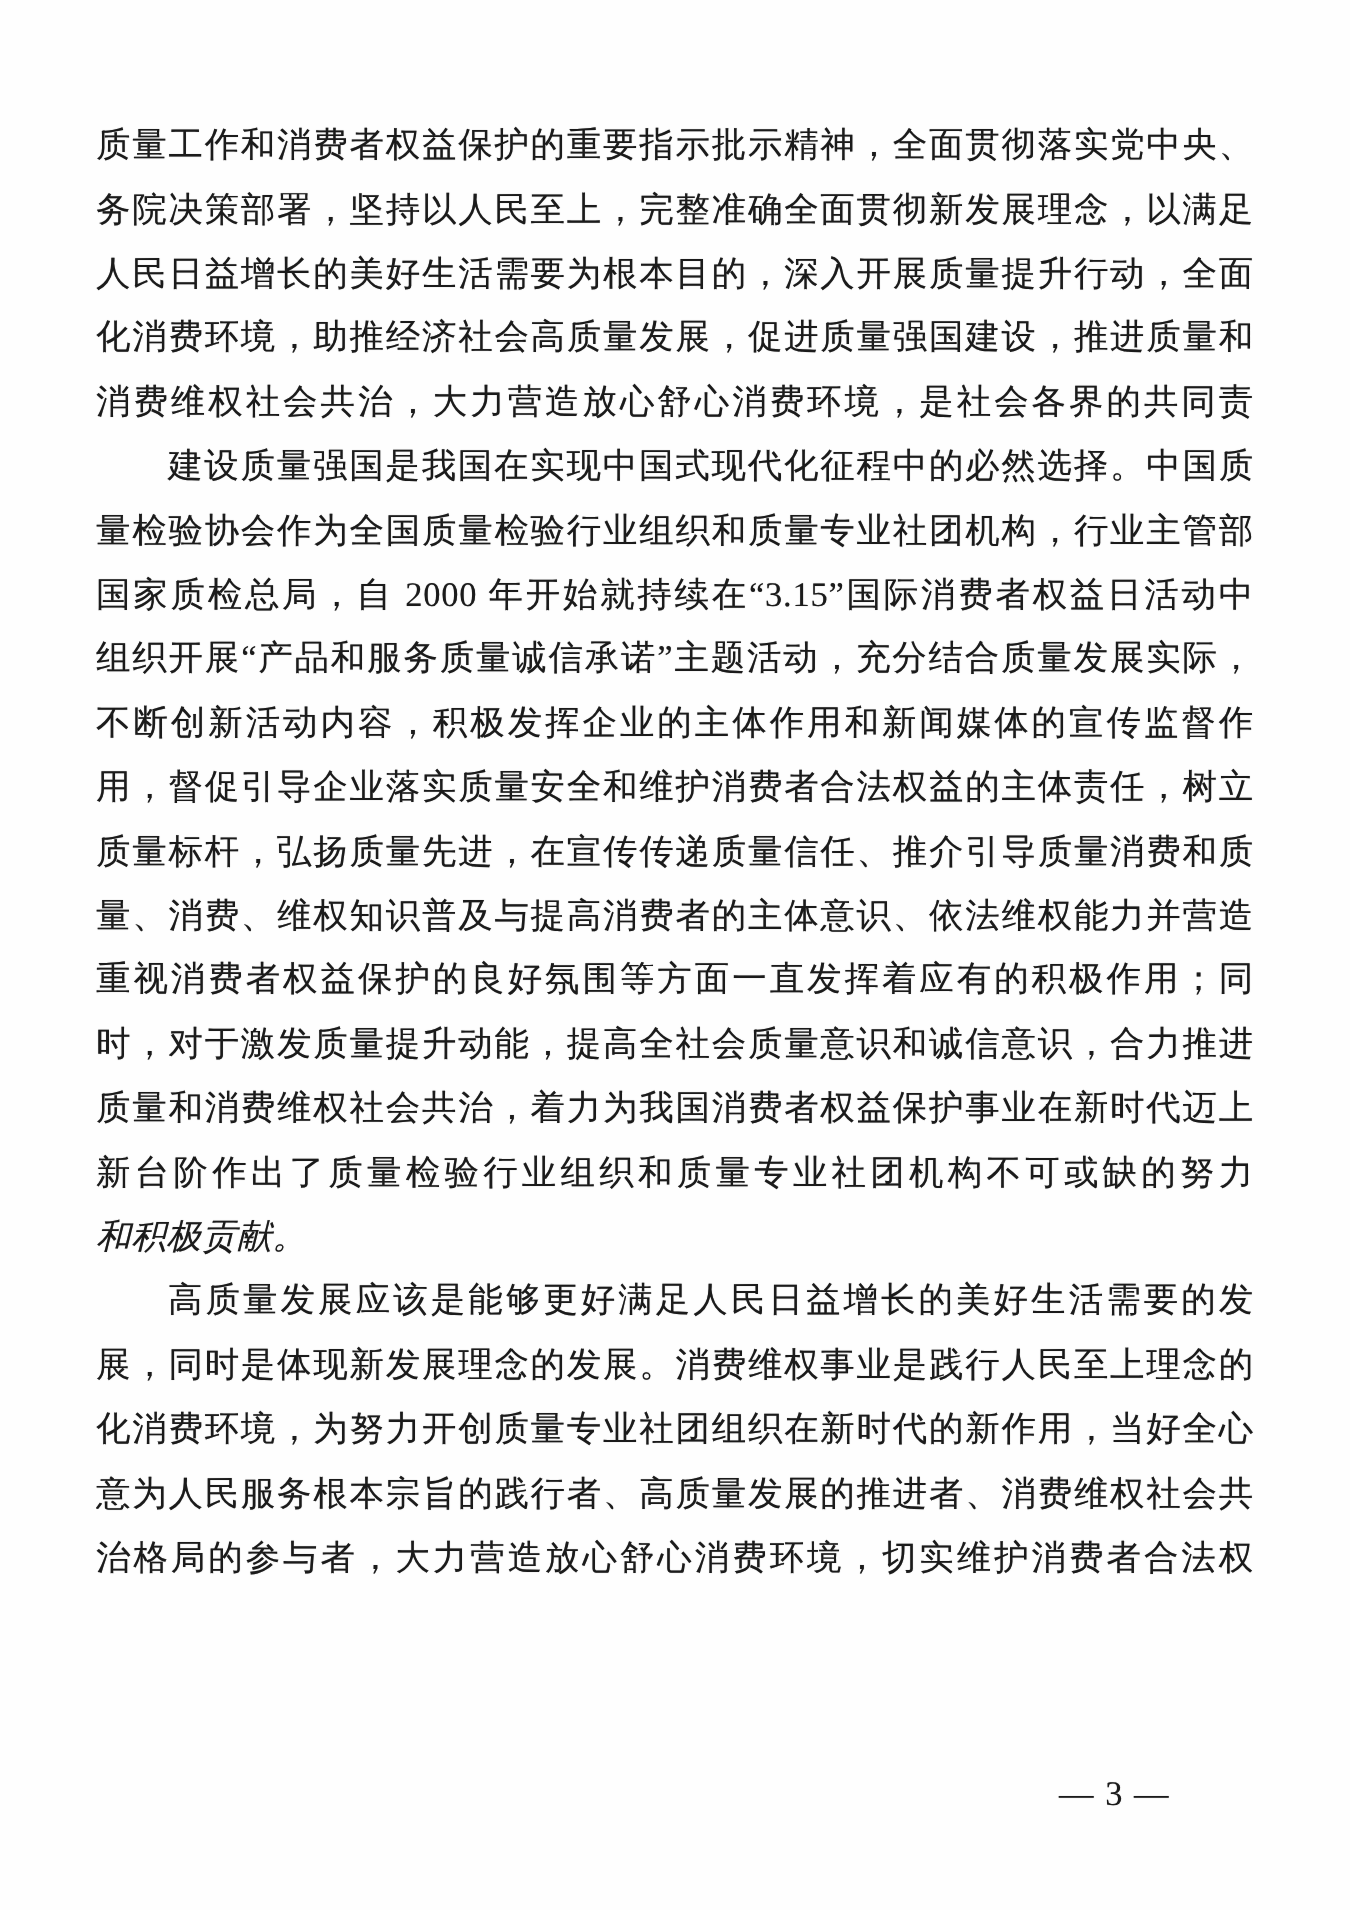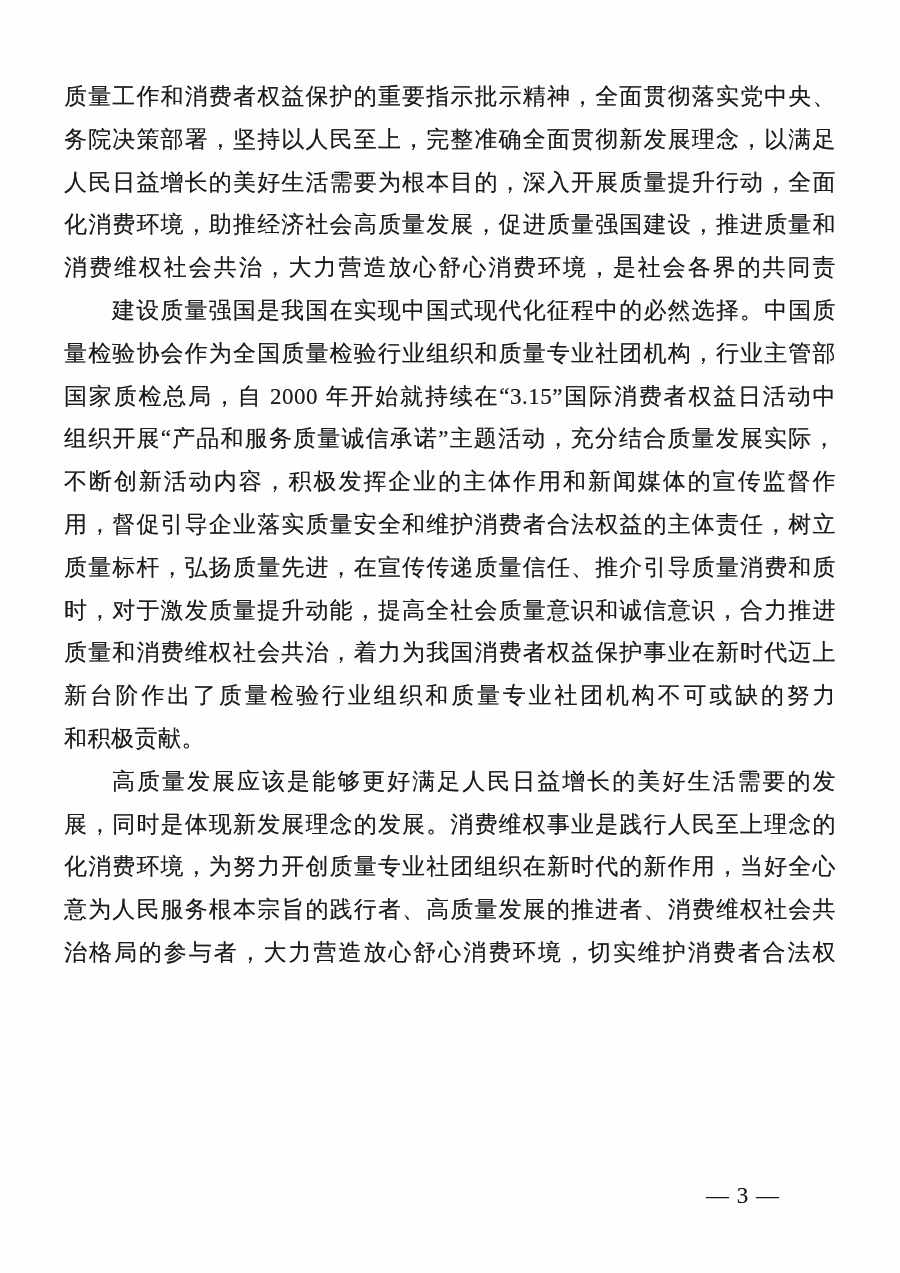--- a/index.html
+++ b/index.html
@@ -40,20 +40,21 @@
     text-align: justify;
     text-align-last: justify;
     height: 42.8px;
     overflow: hidden;
   }
   .line.indent {
     text-indent: 48px;
   }
   .line.flush {
     text-align-last: left;
+    font-style: italic;
   }
   .page-number {
     position: absolute;
     top: 1182px;
     left: 700px;
     width: 86px;
     text-align: center;
     color: #1b1b1b;
     font-size: 23px;
     line-height: 28px;
@@ -75,20 +76,22 @@
         <div class="line">消费维权社会共治，大力营造放心舒心消费环境，是社会各界的共同责任。</div>
       </div>
       <div class="paragraph">
         <div class="line indent">建设质量强国是我国在实现中国式现代化征程中的必然选择。中国质</div>
         <div class="line">量检验协会作为全国质量检验行业组织和质量专业社团机构，行业主管部</div>
         <div class="line">国家质检总局，自 2000 年开始就持续在“3.15”国际消费者权益日活动中</div>
         <div class="line">组织开展“产品和服务质量诚信承诺”主题活动，充分结合质量发展实际，</div>
         <div class="line">不断创新活动内容，积极发挥企业的主体作用和新闻媒体的宣传监督作</div>
         <div class="line">用，督促引导企业落实质量安全和维护消费者合法权益的主体责任，树立</div>
         <div class="line">质量标杆，弘扬质量先进，在宣传传递质量信任、推介引导质量消费和质</div>
+        <div class="line">量、消费、维权知识普及与提高消费者的主体意识、依法维权能力并营造</div>
+        <div class="line">重视消费者权益保护的良好氛围等方面一直发挥着应有的积极作用；同</div>
         <div class="line">时，对于激发质量提升动能，提高全社会质量意识和诚信意识，合力推进</div>
         <div class="line">质量和消费维权社会共治，着力为我国消费者权益保护事业在新时代迈上</div>
         <div class="line">新台阶作出了质量检验行业组织和质量专业社团机构不可或缺的努力</div>
         <div class="line flush">和积极贡献。</div>
       </div>
       <div class="paragraph">
         <div class="line indent">高质量发展应该是能够更好满足人民日益增长的美好生活需要的发</div>
         <div class="line">展，同时是体现新发展理念的发展。消费维权事业是践行人民至上理念的</div>
         <div class="line">化消费环境，为努力开创质量专业社团组织在新时代的新作用，当好全心全</div>
         <div class="line">意为人民服务根本宗旨的践行者、高质量发展的推进者、消费维权社会共</div>

